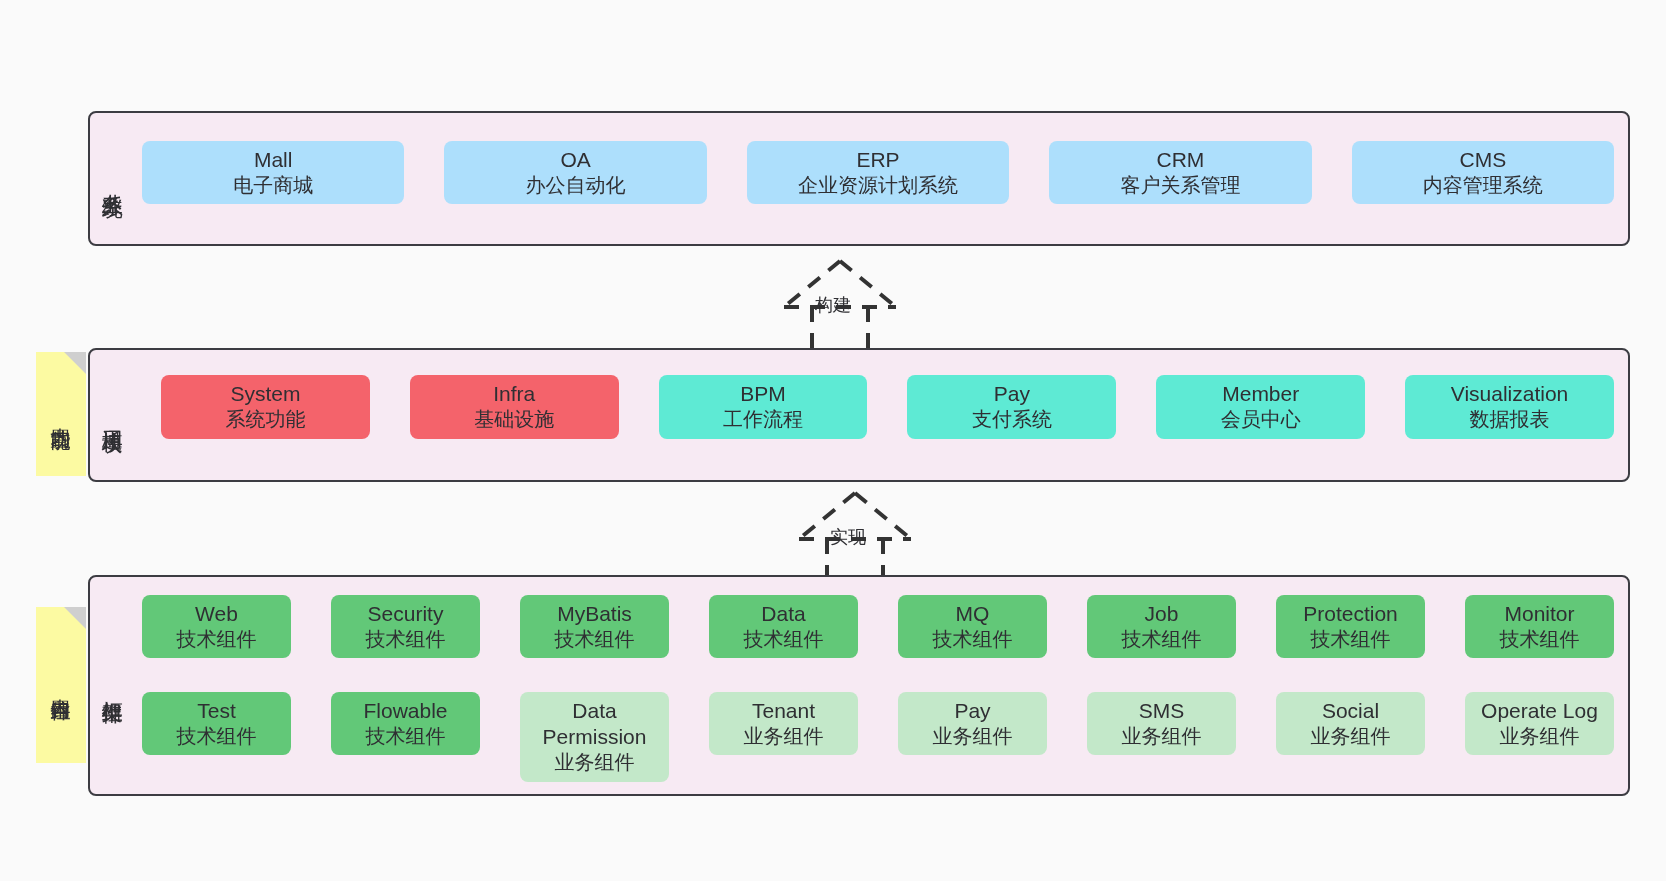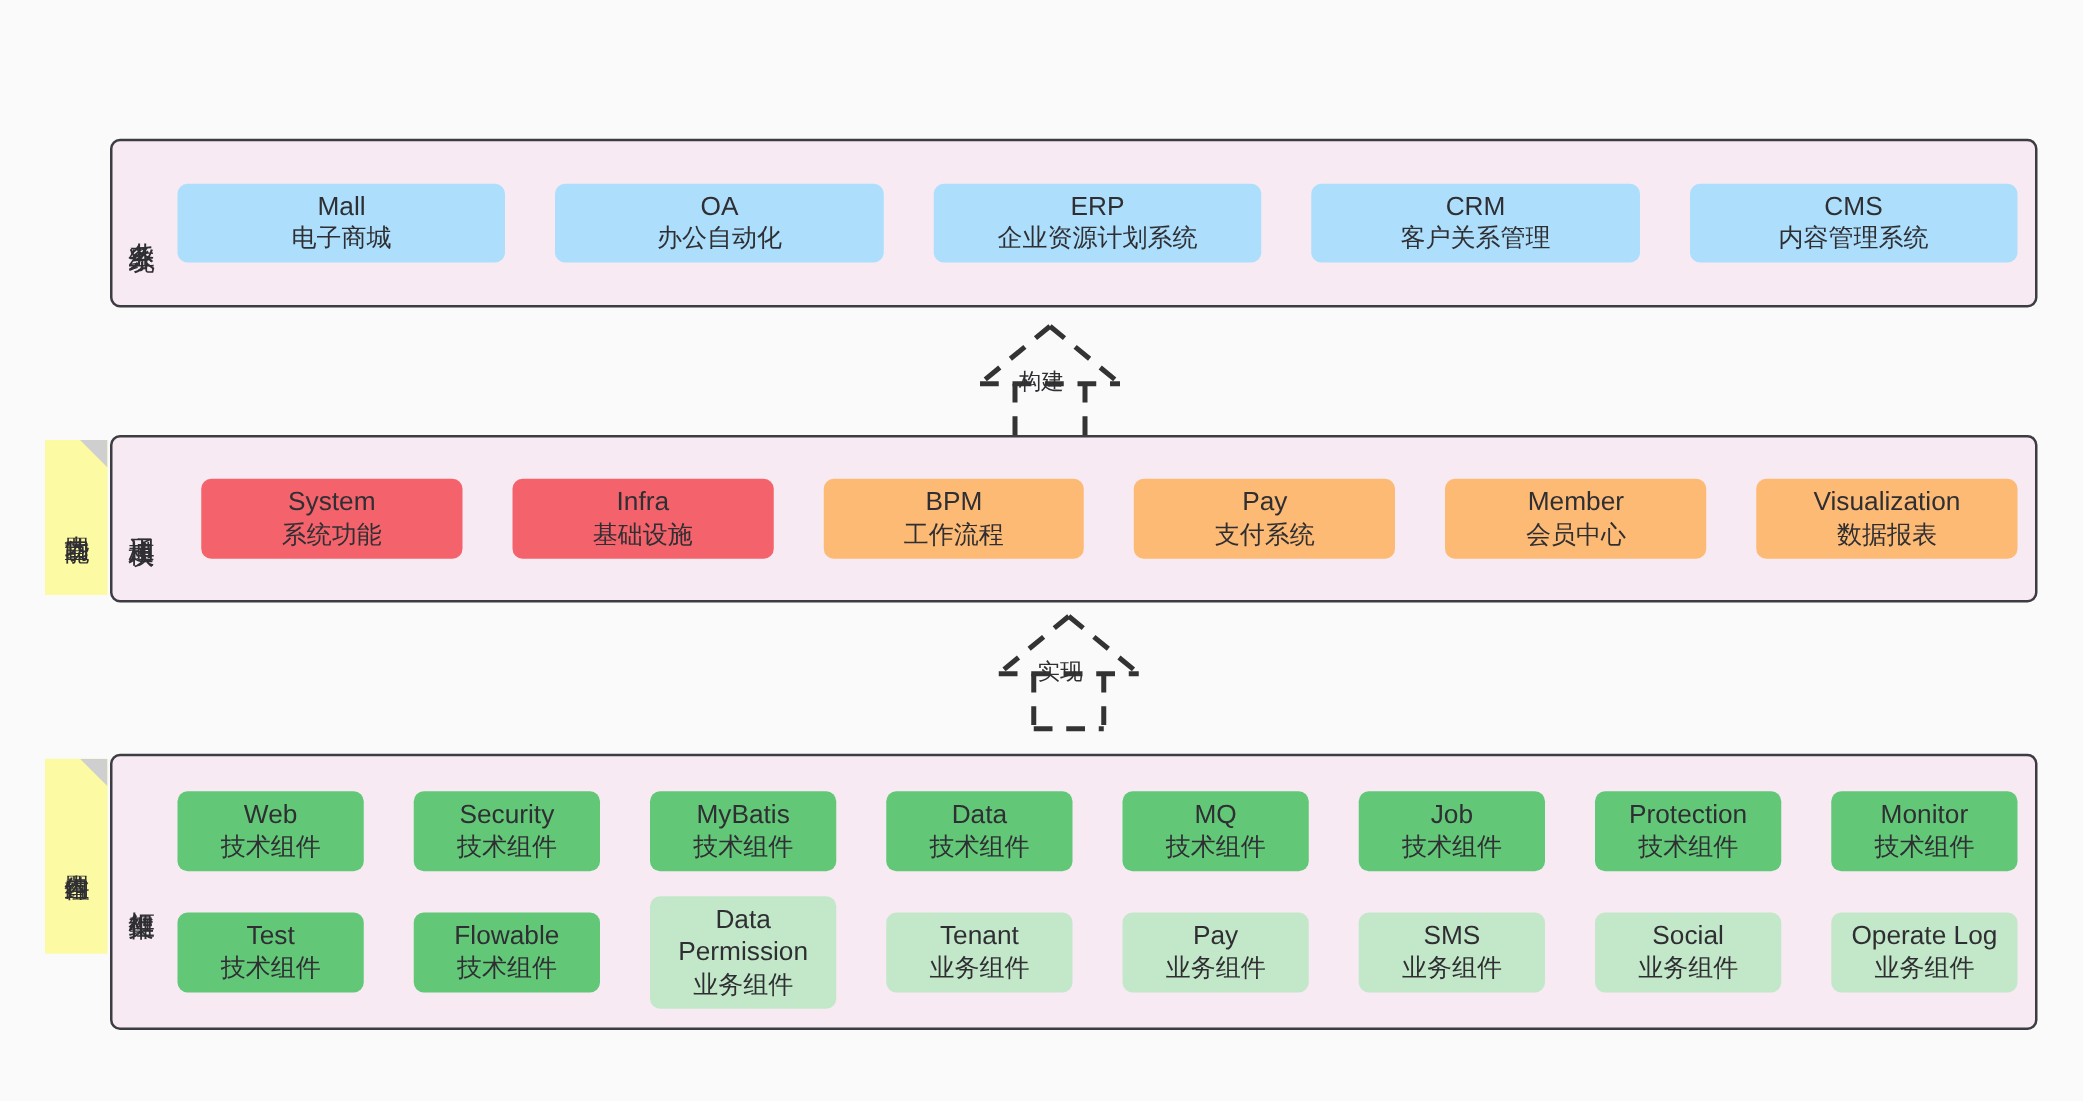--- a/index.html
+++ b/index.html
@@ -55,21 +55,21 @@
     display: flex;
     flex-direction: column;
     justify-content: center;
     gap: 14px;
     padding: 0 14px 0 8px;
   }
 
   .row {
     display: flex;
     gap: 40px;
-    align-items: center;
+    align-items: flex-start;
   }
 
   .cell {
     flex: 1 1 0;
     box-sizing: border-box;
     border-radius: 8px;
     display: flex;
     flex-direction: column;
     align-items: center;
     justify-content: center;
@@ -82,28 +82,28 @@
     color: #2f2f33;
   }
   .cell .t2 {
     font-size: 20px;
     color: #2f2f33;
   }
 
   
   .c-blue        { background: #addffc; }
   .c-red         { background: #f4636b; }
-  .c-pink        { background: #fdba74; }
+  .c-pink        { background: #5eead4; }
   .c-green       { background: #62c878; }
   .c-greenlight  { background: #c3e8c9; }
 
   
   #layer-business { left: 88px;  top: 111px; width: 1542px; height: 135px; }
   #layer-common   { left: 88px;  top: 348px; width: 1542px; height: 134px; }
-  #layer-frame    { left: 88px;  top: 575px; width: 1542px; height: 221px; margin-top: 28px; }
+  #layer-frame    { left: 88px;  top: 575px; width: 1542px; height: 221px; }
 
   #layer-business .row { height: 76px; }
   #layer-common   .row { height: 80px; padding-left: 19px; }
   #layer-frame    .row { height: 85px; }
   #layer-frame .layer-body { gap: 12px; }
 
   
   .sticky {
     position: absolute;
     box-sizing: border-box;

